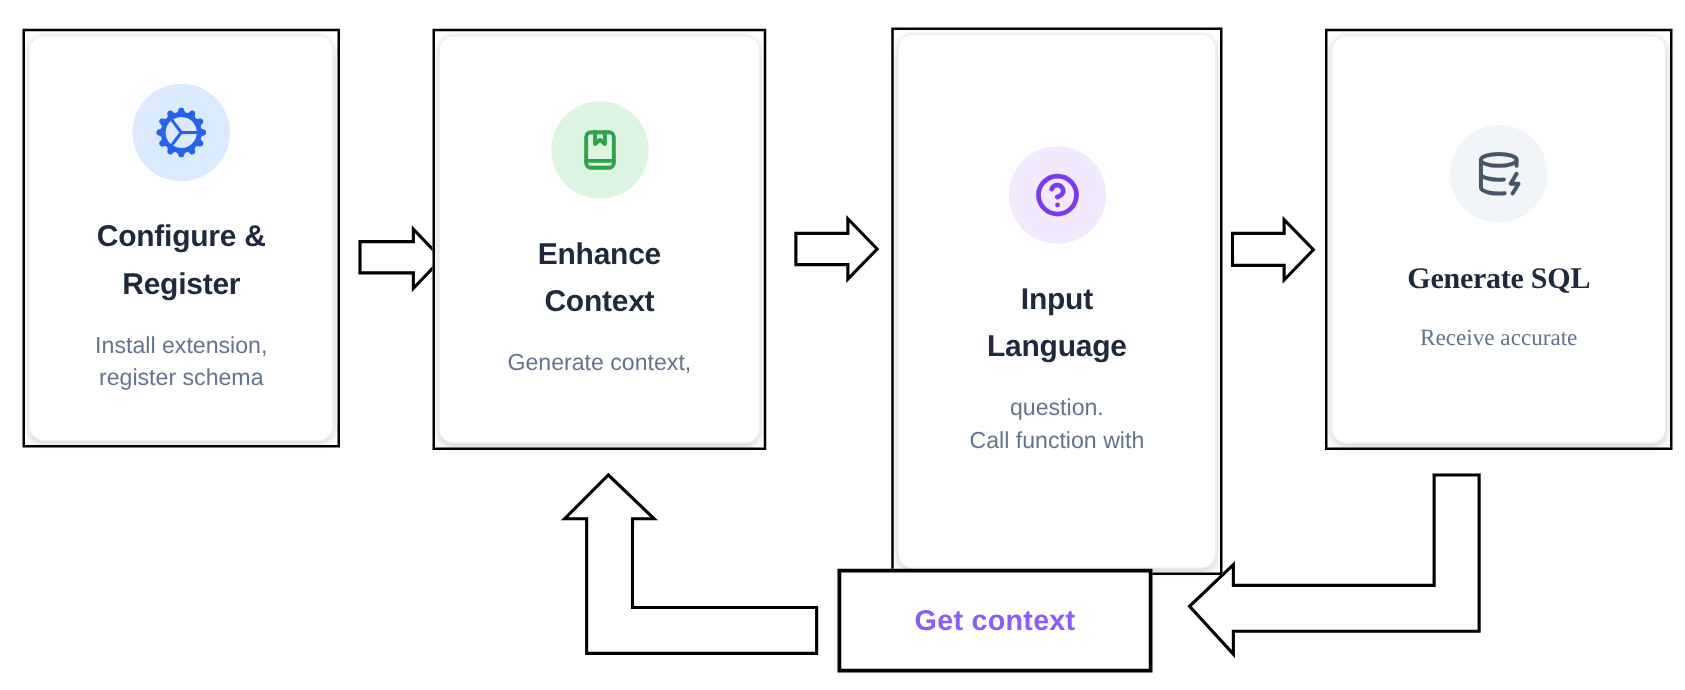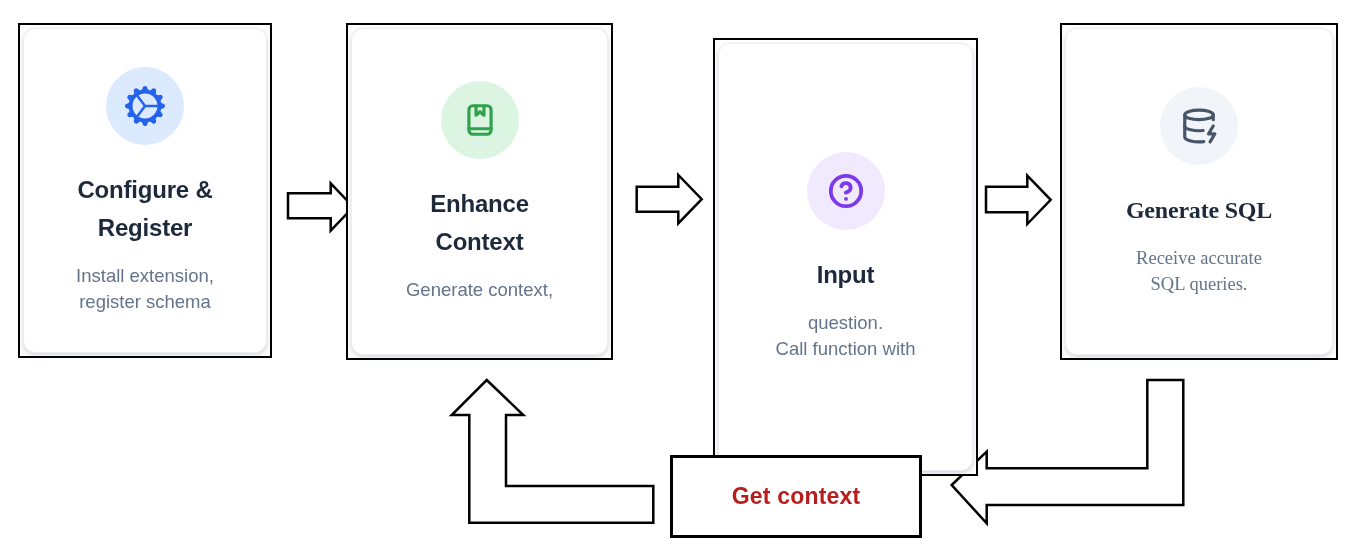--- a/index.html
+++ b/index.html
@@ -78,21 +78,21 @@
     box-sizing: border-box;
     background: #ffffff;
     border: 3px solid #000000;
     display: flex;
     align-items: center;
     justify-content: center;
   }
   .loop-box span {
     font-size: 23px;
     font-weight: bold;
-    color: #b91c1c;
+    color: #8b5cf6;
     letter-spacing: 0.2px;
   }
 </style>
 </head>
 <body>
 
 <div class="canvas">
 
   <svg class="overlay" width="1348" height="552" viewBox="0 0 1348 552" xmlns="http://www.w3.org/2000/svg">
     <path d="M288,193.3 L330.7,193.3 L330.7,183.3 L353.3,207 L330.7,230.7 L330.7,218.3 L288,218.3 Z"></path>
@@ -132,31 +132,32 @@
       <div class="card-title">
         <div>Enhance</div>
         <div>Context</div>
       </div>
       <div class="card-desc">
         <div>Generate context,</div>
       </div>
     </div>
   </div>
 
-  <div class="card" style="left:713px; top:38px; width:265px; height:438px;">
+  <div class="card" style="left:713px; top:22px; width:265px; height:438px;">
     <div class="card-inner">
       <div class="icon-circle" style="background-color: rgb(241, 233, 253);">
         <svg width="38" height="38" viewBox="0 0 24 24" fill="none" stroke-width="2.4" stroke-linecap="round" stroke-linejoin="round" xmlns="http://www.w3.org/2000/svg" stroke="#7c3aed">
           <circle cx="12" cy="12" r="9.6"></circle>
           <path d="M9.09 9a3 3 0 0 1 5.83 1c0 2-3 3-3 3"></path>
           <path d="M12 17h.01"></path>
         </svg>
       </div>
       <div class="card-title">
         <div>Input</div>
+        <div>Language</div>
       </div>
       <div class="card-desc">
         <div>question.</div>
         <div>Call function with</div>
       </div>
     </div>
   </div>
 
   <div class="card" style="left:1060px; top:23px; width:278px; height:337px;font-family:Liberation Serif, serif;">
     <div class="card-inner">
@@ -167,21 +168,20 @@
           <path d="M21 5V8"></path>
           <path d="M21 12L18 17H22L19 22"></path>
           <path d="M3 12A9 3 0 0 0 14.59 14.87"></path>
         </svg>
       </div>
       <div class="card-title">
         <div>Generate SQL</div>
       </div>
       <div class="card-desc">
         <div>Receive accurate</div>
-        <div>SQL queries.</div>
       </div>
     </div>
   </div>
 
   <div class="loop-box">
     <span>Get context</span>
   </div>
 
 </div>
 

